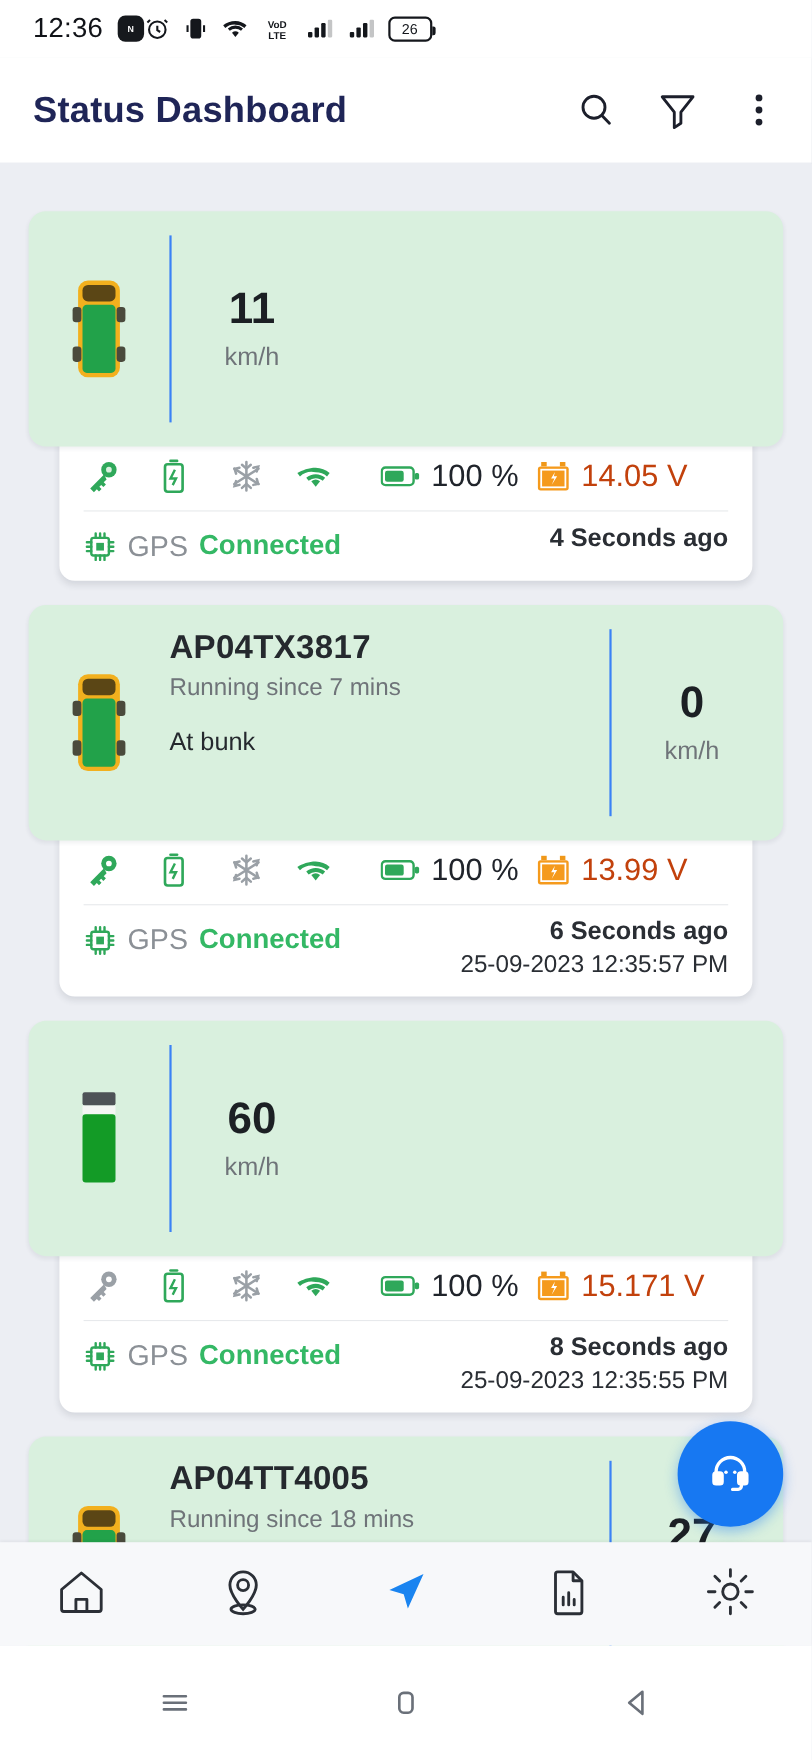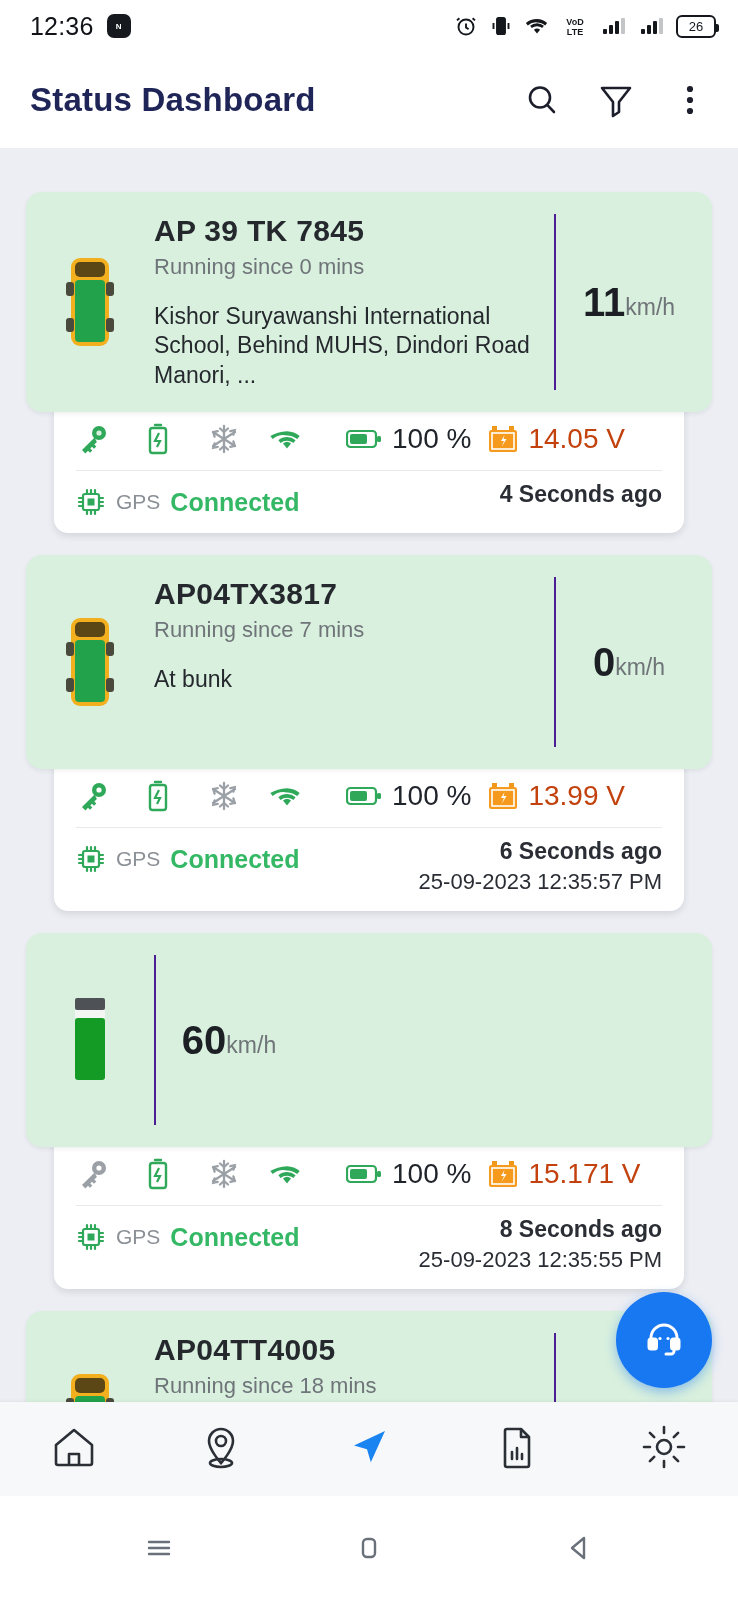--- a/index.html
+++ b/index.html
@@ -7,21 +7,21 @@
     width: 738px; height: 1600px;
     font-family: "Liberation Sans", sans-serif;
     background: #eceef3;
     overflow: hidden;
   }
   .phone { position: relative; width: 738px; height: 1600px; background: #eceef3; }
 
   
   .statusbar {
     height: 52px; background: #ffffff;
-    display: flex; align-items: center; justify-content: space-between;
+    display: flex; align-items: center; justify-content: flex-start;
     padding: 0 22px 0 30px;
   }
   .sb-left { display: flex; align-items: center; gap: 13px; }
   .sb-time { font-size: 25px; color: #111318; letter-spacing: .2px; }
   .sb-appicon {
     width: 24px; height: 24px; border-radius: 7px; background: #16191d;
     display: flex; align-items: center; justify-content: center;
     font-size: 8px; color: #fff; font-weight: bold; letter-spacing:-.4px;
   }
   .sb-right { display: flex; align-items: center; gap: 12px; }
@@ -62,22 +62,22 @@
     min-height: 214px;
     position: relative; z-index: 2;
     box-shadow: 0 2px 4px rgba(30,40,60,.07);
   }
   .v-icon-col { width: 128px; display: flex; align-items: center; justify-content: center; }
   .v-main { flex: 1; padding-right: 14px; min-width: 0; }
   .v-plate { font-size: 30px; font-weight: bold; color: #25292e; letter-spacing:.3px; }
   .v-since { font-size: 22px; color: #6f7479; margin-top: 6px; }
   .v-addr { font-size: 23px; color: #25292e; line-height: 1.28; margin-top: 22px; }
   .v-speed-col {
-    width: 148px; border-left: 2px solid #4c1d95;
-    display: flex; align-items: center; justify-content: center;
+    width: 148px; border-left: 2px solid #3b82f6;
+    display: flex; flex-direction: column; align-items: center; justify-content: center;
   }
   .v-speed { font-size: 40px; font-weight: bold; color: #1c2024; line-height: 1; }
   .v-unit { font-size: 23px; color: #6f7479; margin-top: 10px; }
 
   
   .scard {
     background: #ffffff; border-radius: 0 0 14px 14px;
     margin: -10px 28px 12px 28px; padding: 20px 22px 16px 22px;
     position: relative; z-index: 1;
     box-shadow: 0 3px 7px rgba(30,40,60,.12);
@@ -85,21 +85,21 @@
   .s-row1 { display: flex; align-items: center; }
   .s-ico { width: 70px; display: flex; align-items: center; }
   .s-ico.narrow { width: 62px; }
   .s-pct { display: flex; align-items: center; gap: 10px; margin-left: 14px; }
   .s-pct-txt { font-size: 28px; color: #20242b; }
   .s-volt { display: flex; align-items: center; gap: 9px; margin-left: 16px; }
   .s-volt-txt { font-size: 28px; color: #c2410c; }
   .s-div { height: 1px; background: #e7e9ec; margin: 14px 0 10px 0; }
   .s-row2 { display: flex; align-items: flex-start; }
   .s-gps { display: flex; align-items: center; gap: 10px; flex: 1; padding-top: 6px; }
-  .s-gps-lbl { font-size: 21px; color: #8b9096; text-align: center; }
+  .s-gps-lbl { font-size: 26px; color: #8b9096; text-align: center; }
   .s-gps-val { font-size: 25px; color: #34b865; font-weight: bold; }
   .s-time { text-align: right; }
   .s-ago { font-size: 23px; color: #2a2e34; font-weight: bold; text-align: right; }
   .s-date { font-size: 22px; color: #2a2e34; margin-top: 4px; }
 
   
   .fab {
     position: absolute; right: 26px; bottom: 212px;
     width: 96px; height: 96px; border-radius: 50%;
     background: #1778f2; z-index: 20;
@@ -214,25 +214,20 @@
           <svg width="58" height="96" viewBox="0 0 58 96">
             <rect x="10" y="4" width="38" height="88" rx="9" fill="#f2b01e"></rect>
             <rect x="14" y="8" width="30" height="15" rx="5" fill="#5b4615"></rect>
             <rect x="14" y="26" width="30" height="62" rx="4" fill="#22a24a"></rect>
             <rect x="5" y="28" width="8" height="14" rx="3" fill="#4a4a3c"></rect>
             <rect x="45" y="28" width="8" height="14" rx="3" fill="#4a4a3c"></rect>
             <rect x="5" y="64" width="8" height="14" rx="3" fill="#4a4a3c"></rect>
             <rect x="45" y="64" width="8" height="14" rx="3" fill="#4a4a3c"></rect>
           </svg>
         </div>
-        <div class="v-main">
-          <div class="v-plate">AP 39 TK 7845</div>
-          <div class="v-since">Running since 0 mins</div>
-          <div class="v-addr">Kishor Suryawanshi International School, Behind MUHS, Dindori Road Manori, ...</div>
-        </div>
         <div class="v-speed-col">
           <div class="v-speed">11</div>
           <div class="v-unit">km/h</div>
         </div>
       </div>
       <div class="scard">
         <div class="s-row1">
           <span class="s-ico">
             <svg width="34" height="34" viewBox="0 0 34 34" fill="#2fa85a">
               <circle cx="23" cy="11" r="7"></circle>

